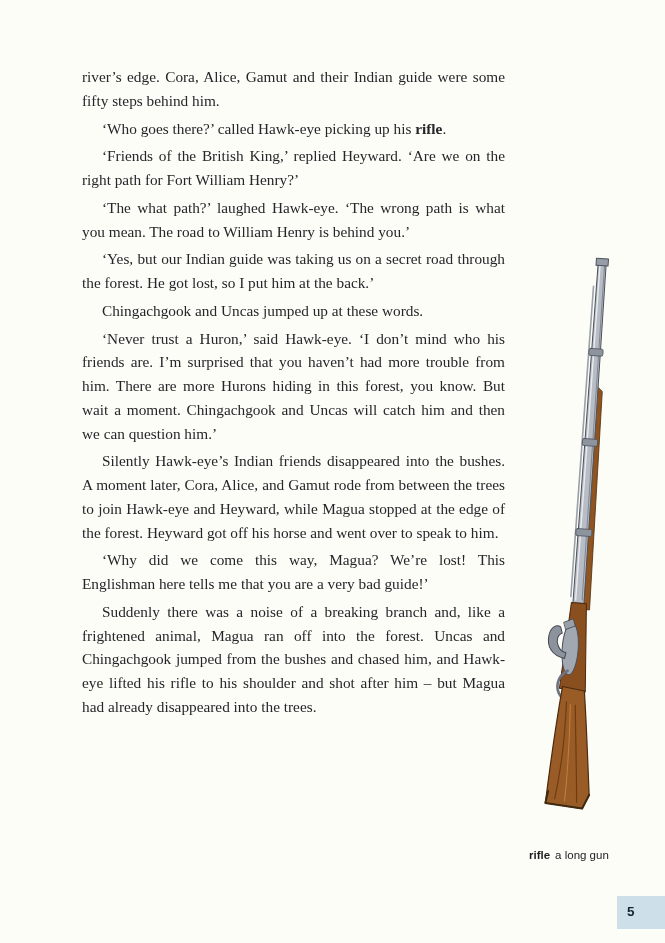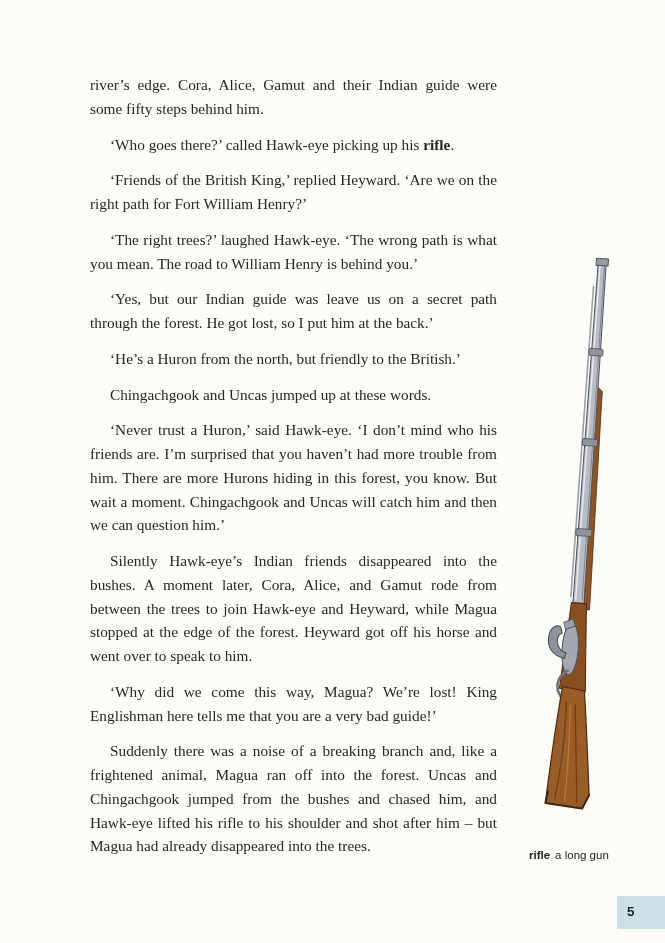--- a/index.html
+++ b/index.html
@@ -22,21 +22,21 @@
     overflow:hidden;
   }
   .text-block{
     position:absolute;
     left:78px;top:61px;width:431px;
     color:var(--text);
     font-size:15.3px;
     line-height:23.75px;
     text-align:justify;
   }
-  .text-block p{margin:12px;}
+  .text-block p{margin:4px;}
   .text-block p.indent{text-indent:20px;}
   .text-block b{font-weight:bold;}
   .rifle-figure{
     position:absolute;
     left:520px;top:256px;
     width:102px;height:562px;
   }
   .caption{
     position:absolute;
     left:529px;top:849px;
@@ -64,27 +64,26 @@
 </style>
 </head>
 <body>
 
 <div class="page">
 
   <div class="text-block">
       <p><span>river’s edge. Cora, Alice, Gamut and their Indian guide were some fifty steps behind him.</span></p>
       <p class="indent"><span>‘Who goes there?’ called Hawk-eye picking up his </span><b>rifle</b><span>.</span></p>
       <p class="indent"><span>‘Friends of the British King,’ replied Heyward. ‘Are we on the right path for Fort William Henry?’</span></p>
-      <p class="indent"><span>‘The right trees?’ laughed Hawk-eye. ‘The wrong path is what you mean. The road to William Henry is behind you.’</span></p>
-      <p class="indent"><span>‘Yes, but our Indian guide was leave us on a secret path through the forest. He got lost, so I put him at the back.’</span></p>
-      <p class="indent"><span>‘He’s a Huron from the north, but friendly to the British.’</span></p>
+      <p class="indent"><span>‘The what path?’ laughed Hawk-eye. ‘The wrong path is what you mean. The road to William Henry is behind you.’</span></p>
+      <p class="indent"><span>‘Yes, but our Indian guide was taking us on a secret road through the forest. He got lost, so I put him at the back.’</span></p>
       <p class="indent"><span>Chingachgook and Uncas jumped up at these words.</span></p>
       <p class="indent"><span>‘Never trust a Huron,’ said Hawk-eye. ‘I don’t mind who his friends are. I’m surprised that you haven’t had more trouble from him. There are more Hurons hiding in this forest, you know. But wait a moment. Chingachgook and Uncas will catch him and then we can question him.’</span></p>
       <p class="indent"><span>Silently Hawk-eye’s Indian friends disappeared into the bushes. A moment later, Cora, Alice, and Gamut rode from between the trees to join Hawk-eye and Heyward, while Magua stopped at the edge of the forest. Heyward got off his horse and went over to speak to him.</span></p>
-      <p class="indent"><span>‘Why did we come this way, Magua? We’re lost! King Englishman here tells me that you are a very bad guide!’</span></p>
+      <p class="indent"><span>‘Why did we come this way, Magua? We’re lost! This Englishman here tells me that you are a very bad guide!’</span></p>
       <p class="indent"><span>Suddenly there was a noise of a breaking branch and, like a frightened animal, Magua ran off into the forest. Uncas and Chingachgook jumped from the bushes and chased him, and Hawk-eye lifted his rifle to his shoulder and shot after him – but Magua had already disappeared into the trees.</span></p>
     </div>
 
   <div class="rifle-figure">
     <svg viewBox="0 0 100 560" width="102" height="562">
       <g transform="rotate(4 62 280)" stroke-linejoin="round" stroke-linecap="round">
 
         <line x1="55" y1="30" x2="54" y2="340" stroke="#9aa0a8" stroke-width="1.6"></line>
 
         <path d="M64,128 L71,134 L73.5,352 L64,352 Z" fill="#8f541f" stroke="#53300f" stroke-width="0.8"></path>

